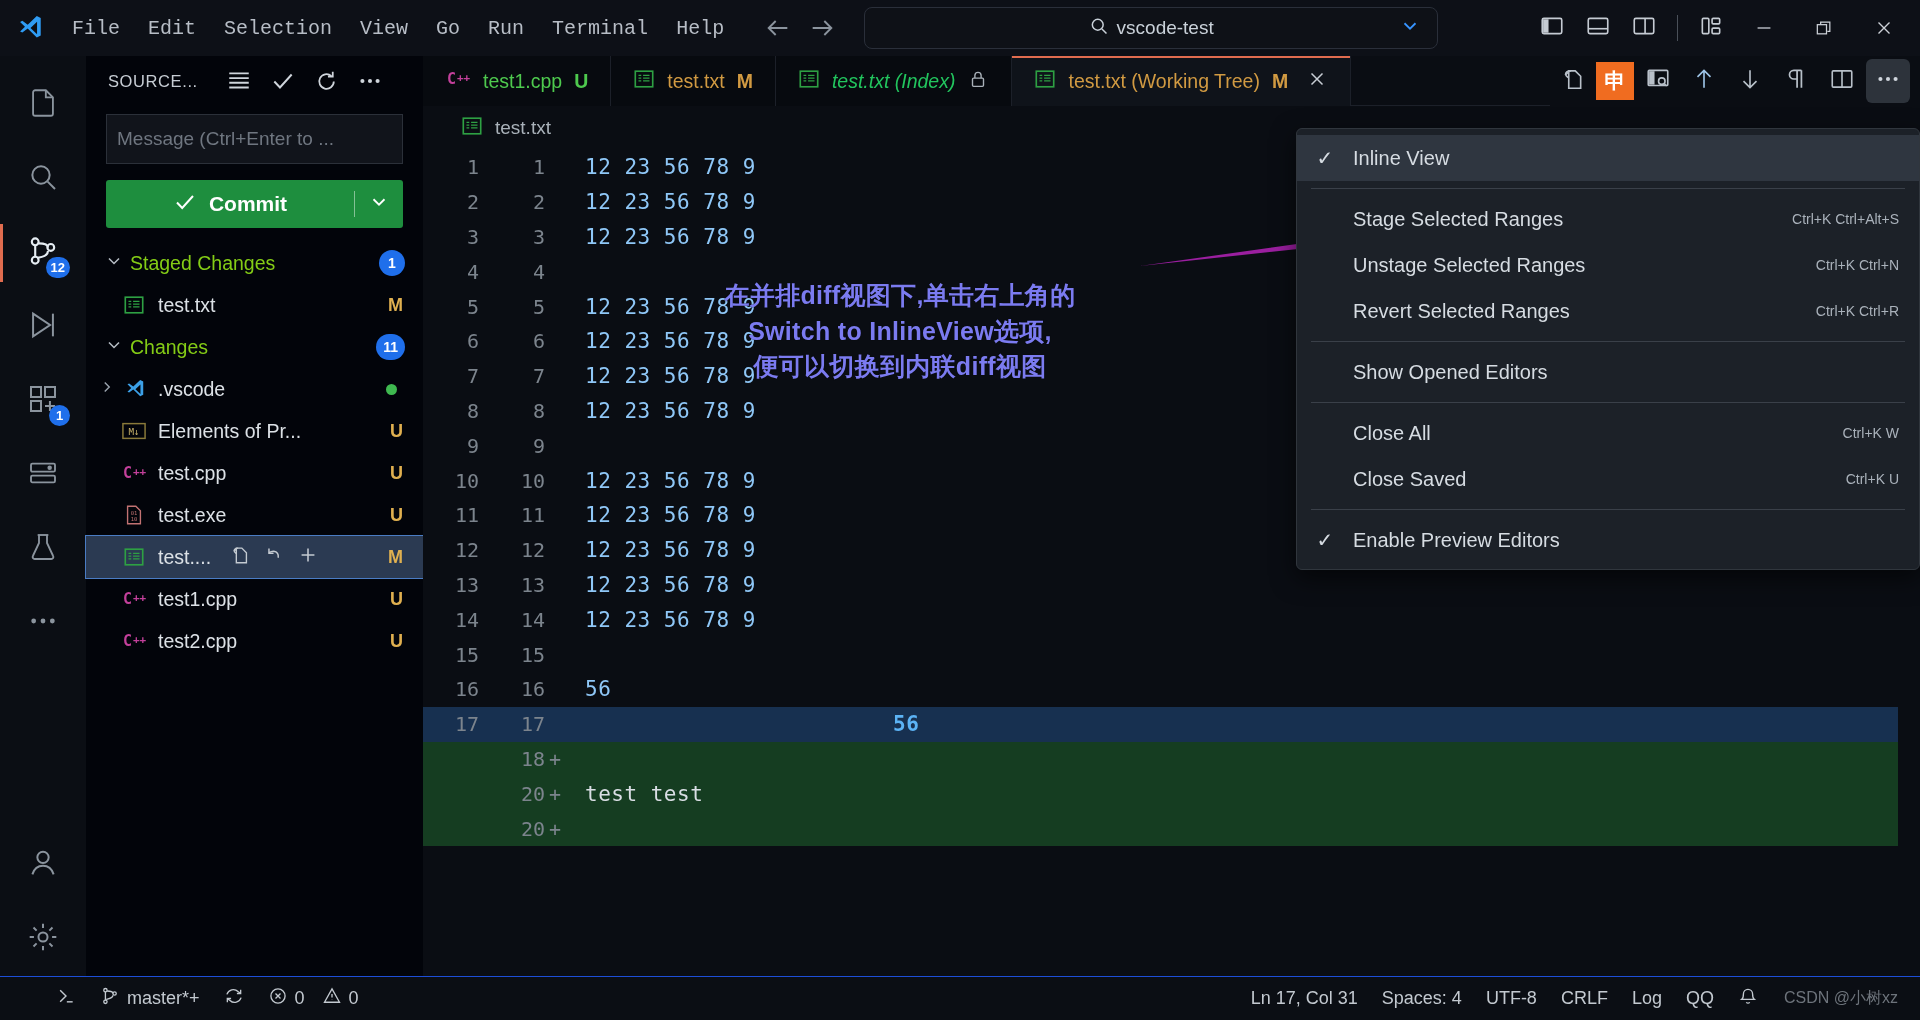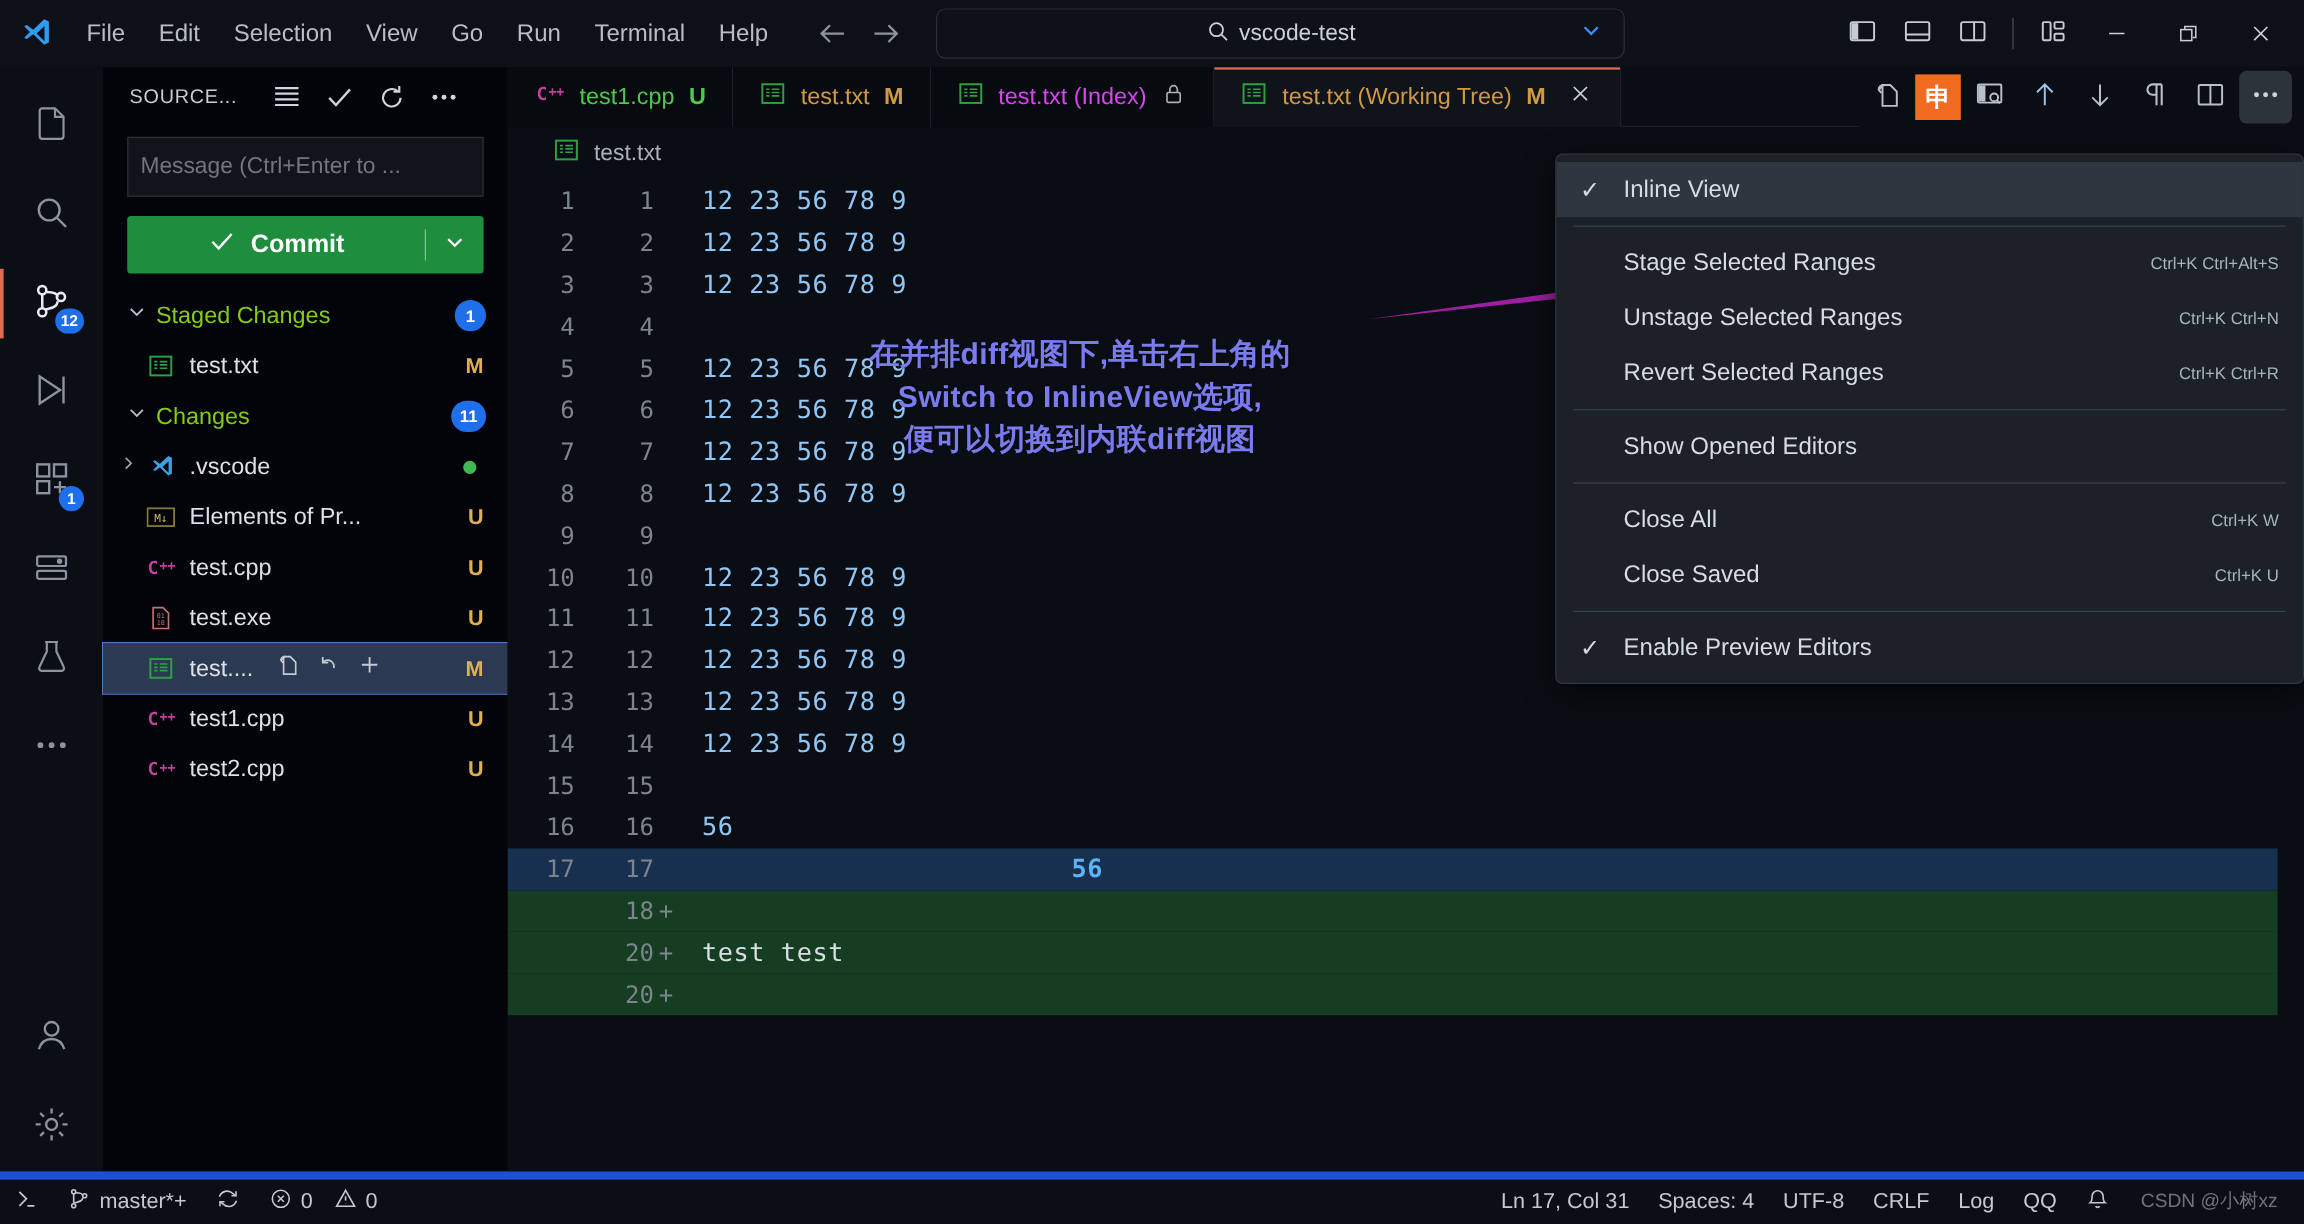--- a/index.html
+++ b/index.html
@@ -11,21 +11,21 @@
     color: #cccccc;
   }
   #app { position: relative; width: 1920px; height: 1020px; display: flex; flex-direction: column; }
 
   
   .titlebar {
     height: 56px; background: #0d1017; display: flex; align-items: center;
     flex: 0 0 56px; position: relative; z-index: 40;
   }
   .vslogo { width: 58px; display: flex; align-items: center; justify-content: center; }
-  .menus { display: flex; align-items: center; gap: 0px; }
+  .menus { display: flex; align-items: center; gap: 0px; font-family: Liberation Mono, monospace; }
   .menu-item {
     font-size: 20px; color: #b7bdc6; padding: 6px 14px; cursor: default; white-space: nowrap;
   }
   .navarrows { display: flex; align-items: center; gap: 16px; margin-left: 26px; color: #6e7681; }
   .navarrows svg { display: block; }
   .qinput {
     flex: 0 0 auto; width: 574px; height: 42px; margin-left: 28px;
     background: #0e1117; border: 1px solid #2a2f3a; border-radius: 8px;
     display: flex; align-items: center; justify-content: center; position: relative;
   }
@@ -101,21 +101,21 @@
   .tabbar { height: 50px; display: flex; background: #0a0d13; flex: 0 0 50px; position: relative; }
   .tab {
     display: flex; align-items: center; gap: 12px; padding: 0 22px; height: 50px;
     border-right: 1px solid #1c2029; font-size: 19.5px; white-space: nowrap; position: relative;
     background: #070a0f; color: #8b949e;
   }
   .tab.active { background: #0f131a; color: #d7dde4; }
   .tab.active:before { content: ""; position: absolute; left: 0; right: 0; top: 0; height: 2px; background: #e06c4f; }
   .tab .tlabel.green { color: #4ec94e; }
   .tab .tlabel.orange { color: #d19a42; }
-  .tab .tlabel.grey-i { color: #d946ef; }
+  .tab .tlabel.grey-i { color: #22c55e; font-style: italic; }
   .tab .tstat { font-weight: 600; }
   .tab .tclose { margin-left: 6px; color: #c8ced5; }
   .tabfill { flex: 1 1 auto; border-bottom: 1px solid #1c2029; }
   .tabtools { display: flex; align-items: center; gap: 2px; padding-right: 10px; background: #0a0d13; }
   .ttool { width: 44px; height: 44px; display: flex; align-items: center; justify-content: center; color: #b8c0c9; }
   .ttool.ime { background: #f06c20; color: #fff; font-size: 21px; font-weight: 700; width: 38px; height: 38px; }
   .ttool.more { background: #2d333b; border-radius: 6px; }
 
   
   .diffwrap { flex: 1 1 auto; position: relative; overflow: hidden; background: #0a0d13; }
@@ -155,21 +155,21 @@
   .arrow { position: absolute; z-index: 58; pointer-events: none; }
 
   
   .minimap { position: absolute; right: 0; top: 44px; bottom: 0; width: 22px; background: #0a0d13; }
   .mm-slider { position: absolute; right: 2px; width: 14px; background: #39404a; border-radius: 2px; }
   .mm-green { position: absolute; right: 2px; width: 14px; background: #2d6e3e; }
 
   
   .statusbar {
     height: 44px; background: #0b0e14; display: flex; align-items: center;
-    font-size: 18px; color: #c3c9d0; flex: 0 0 44px; border-top: 7px solid #1d4ed8;
+    font-size: 18px; color: #c3c9d0; flex: 0 0 44px; border-top: 1px solid #1d4ed8; padding-left: 44px;
   }
   .sbl { display: flex; align-items: center; gap: 7px; padding: 0 12px; height: 100%; }
   .sb-left { display: flex; align-items: center; }
   .sb-right { margin-left: auto; display: flex; align-items: center; padding-right: 8px; }
   .watermark { color: #6d737b; font-size: 16px; padding: 0 14px; }
 </style>
 </head>
 <body>
 
 <div id="app">

